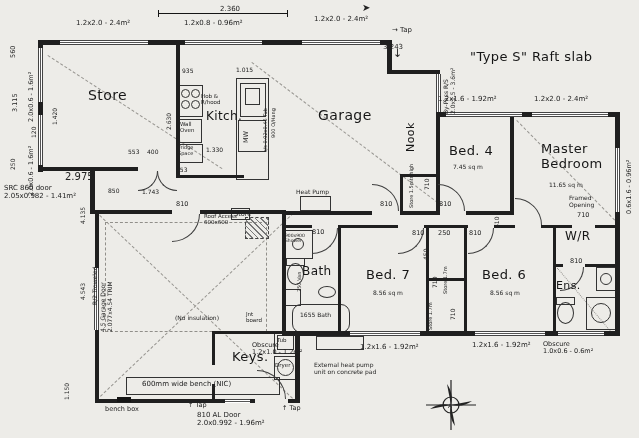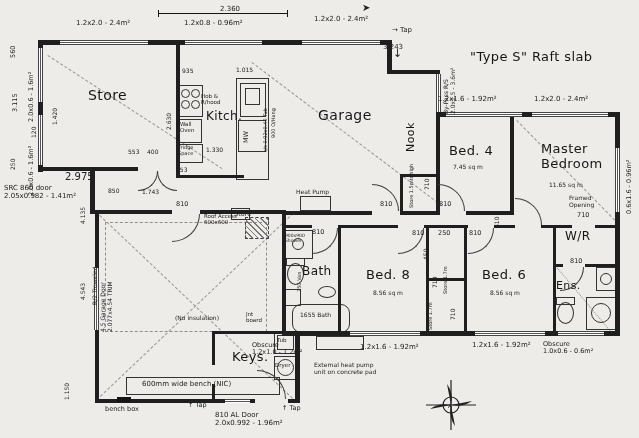--- a/index.html
+++ b/index.html
@@ -177,21 +177,21 @@
       <span class="lbl rm" style="left: 405px; top: 152px; font-size: 11px; transform: rotate(-90deg);">Nook</span>
       <span class="lbl rm" style="left: 449px; top: 144px; font-size: 13px;">Bed. 4</span>
       <span class="lbl" style="left: 453px; top: 164px; font-size: 6px;">7.45 sq m</span>
       <span class="lbl rm" style="left: 541px; top: 142px; font-size: 13px;">Master
 Bedroom</span>
       <span class="lbl" style="left: 549px; top: 182px; font-size: 6px;">11.65 sq m</span>
       <span class="lbl rm" style="left: 565px; top: 230px; font-size: 12px;">W/R</span>
       <span class="lbl rm" style="left: 556px; top: 280px; font-size: 11px;">Ens.</span>
       <span class="lbl rm" style="left: 482px; top: 268px; font-size: 13px;">Bed. 6</span>
       <span class="lbl" style="left: 490px; top: 290px; font-size: 6px;">8.56 sq m</span>
-      <span class="lbl rm" style="left: 366px; top: 268px; font-size: 13px;">Bed. 8</span>
+      <span class="lbl rm" style="left: 366px; top: 268px; font-size: 13px;">Bed. 7</span>
       <span class="lbl" style="left: 373px; top: 290px; font-size: 6px;">8.56 sq m</span>
       <span class="lbl rm" style="left: 302px; top: 265px; font-size: 12px;">Bath</span>
       <span class="lbl rm" style="left: 232px; top: 350px; font-size: 13px;">Keys.</span>
       <span class="lbl" style="left: 175px; top: 315px; font-size: 6px;">(No insulation)</span>
       <span class="lbl" style="left: 76px; top: 20px; font-size: 7px;">1.2x2.0 - 2.4m²</span>
       <span class="lbl" style="left: 184px; top: 20px; font-size: 7px;">1.2x0.8 - 0.96m²</span>
       <span class="lbl" style="left: 314px; top: 16px; font-size: 7px;">1.2x2.0 - 2.4m²</span>
       <span class="lbl" style="left: 438px; top: 96px; font-size: 7px;">1.2x1.6 - 1.92m²</span>
       <span class="lbl" style="left: 534px; top: 96px; font-size: 7px;">1.2x2.0 - 2.4m²</span>
       <span class="lbl" style="left: 28px; top: 122px; font-size: 6.5px; transform: rotate(-90deg);">2.0x0.6 - 1.6m²</span>
@@ -214,21 +214,21 @@
       <span class="lbl" style="left: 569px; top: 195px; font-size: 6px;">Framed
 Opening</span>
       <span class="lbl" style="left: 577px; top: 212px; font-size: 6.5px;">710</span>
       <span class="lbl" style="left: 424px; top: 190px; font-size: 6px; transform: rotate(-90deg);">710</span>
       <span class="lbl" style="left: 423px; top: 260px; font-size: 6px; transform: rotate(-90deg);">450</span>
       <span class="lbl" style="left: 432px; top: 288px; font-size: 6px; transform: rotate(-90deg);">710</span>
       <span class="lbl" style="left: 450px; top: 320px; font-size: 6px; transform: rotate(-90deg);">710</span>
       <span class="lbl" style="left: 494px; top: 228px; font-size: 6px; transform: rotate(-90deg);">610</span>
       <span class="lbl" style="left: 4px; top: 185px; font-size: 7px;">SRC 860 door
 2.05x0.982 - 1.41m²</span>
-      <span class="lbl" style="left: 215px; top: 412px; font-size: 7px;">810 AL Door
+      <span class="lbl" style="left: 197px; top: 412px; font-size: 7px;">810 AL Door
 2.0x0.992 - 1.96m²</span>
       <span class="lbl" style="left: 100px; top: 332px; font-size: 6px; transform: rotate(-90deg);">4.5 Garage Door
 2.077x4.54 TRIM</span>
       <span class="lbl" style="left: 220px; top: 6px; font-size: 7px;">2.360</span>
       <span class="lbl" style="left: 383px; top: 44px; font-size: 7px;">3.243</span>
       <span class="lbl" style="left: 10px; top: 58px; font-size: 6.5px; transform: rotate(-90deg);">560</span>
       <span class="lbl" style="left: 12px; top: 112px; font-size: 6.5px; transform: rotate(-90deg);">3.115</span>
       <span class="lbl" style="left: 31px; top: 138px; font-size: 6px; transform: rotate(-90deg);">120</span>
       <span class="lbl" style="left: 10px; top: 170px; font-size: 6px; transform: rotate(-90deg);">250</span>
       <span class="lbl" style="left: 52px; top: 125px; font-size: 6px; transform: rotate(-90deg);">1.420</span>

